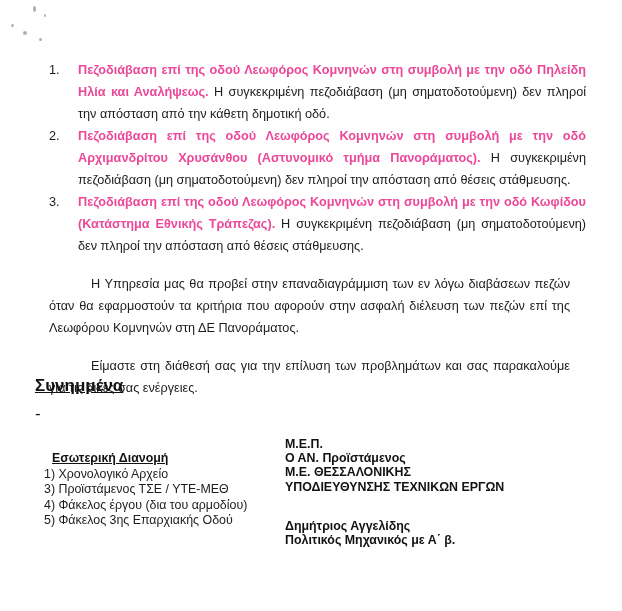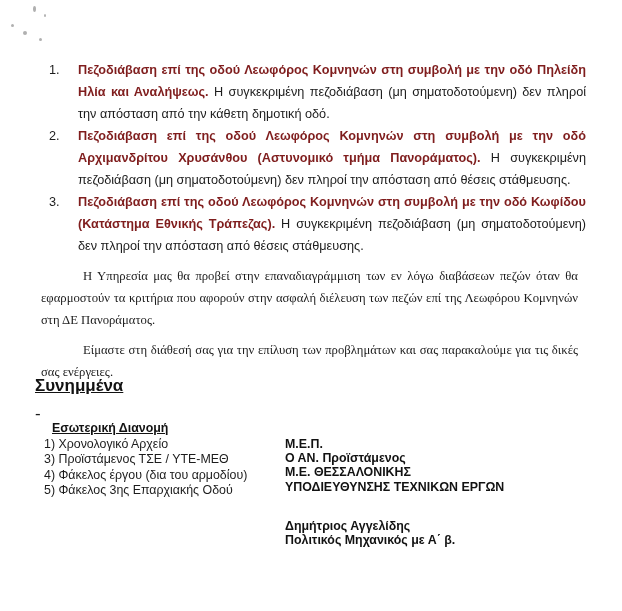--- a/index.html
+++ b/index.html
@@ -7,26 +7,26 @@
     position:relative;width:622px;height:611px;background:#ffffff;overflow:hidden;
     font-family:"Liberation Sans","DejaVu Sans",sans-serif;color:#1c1c1c;
   }
   .speck{position:absolute;background:#8f8f8f;border-radius:50%;opacity:.7;}
   .content{
     position:absolute;left:33px;top:59px;width:553px;
     font-size:12.7px;line-height:22px;text-align:justify;
   }
   .li{position:relative;padding-left:45px;}
   .num{position:absolute;left:16px;top:0;font-weight:400;}
-  .b{font-weight:700;color:#7f1d1d;}
-  .par{margin:8px;text-indent:42px;font-family:Liberation Serif, serif;}
+  .b{font-weight:700;color:#ec4899;}
+  .par{margin:16px;text-indent:42px;}
   .attach{position:absolute;left:35px;top:376px;font-size:17px;}
   .attach-h{font-weight:700;text-decoration:underline;color:#121212;}
   .attach-dash{margin-top:8px;}
-  .dist{position:absolute;left:44px;top:421px;font-size:12.4px;line-height:15.2px;}
+  .dist{position:absolute;left:44px;top:451px;font-size:12.4px;line-height:15.2px;}
   .dist-h{font-weight:700;text-decoration:underline;color:#121212;margin-left:8px;margin-bottom:1px;}
   .sig{
     position:absolute;left:285px;top:437px;width:240px;text-align:left;
     font-weight:700;color:#121212;font-size:12.4px;line-height:14.2px;white-space:nowrap;
   }
   .sig-name{margin-top:25px;}
 </style>
 </head>
 <body>
 

